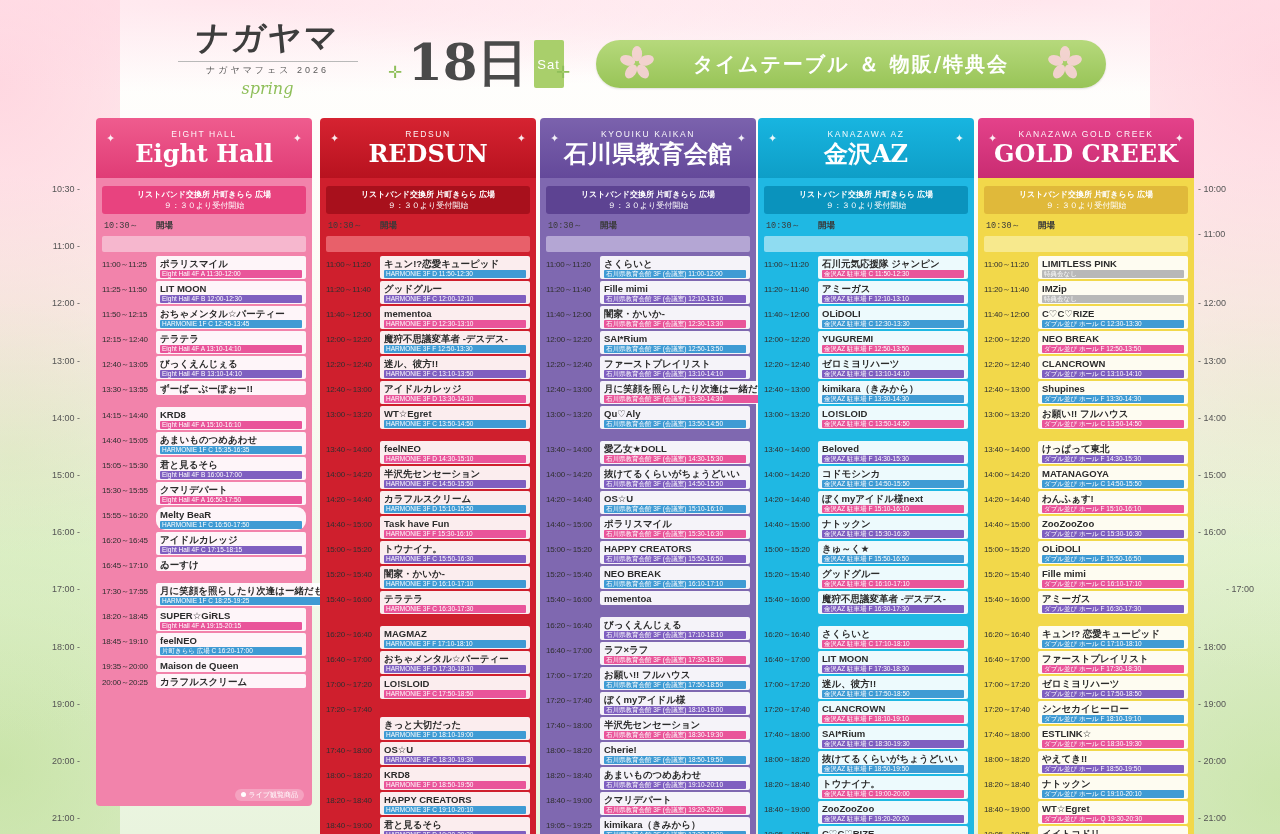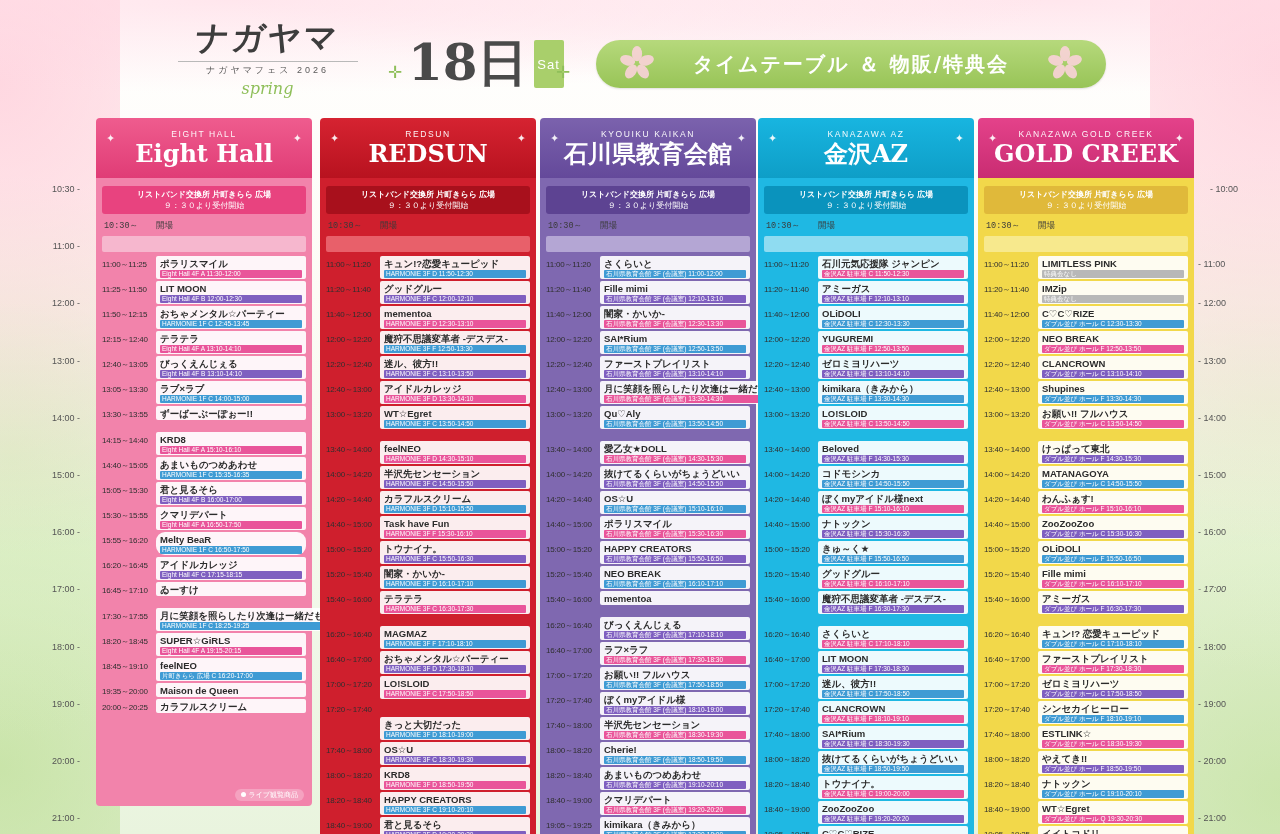--- a/index.html
+++ b/index.html
@@ -51,21 +51,21 @@
   .stage-head .en{font-size:8.5px;letter-spacing:1.6px;opacity:.95;}
   .stage-head .jp{font-family:"DejaVu Serif",serif;font-size:24px;font-weight:bold;line-height:28px;margin-top:1px;}
   .stage-head .deco{position:absolute;top:14px;font-size:11px;opacity:.9;}
   .stage-head .deco.l{left:10px;} .stage-head .deco.r{right:10px;}
   .stage-body{position:relative;border-radius:0 0 4px 4px;padding:6px 6px 22px;min-height:600px;}
   .wrist{border-radius:3px;color:#fff;font-size:8px;line-height:11px;text-align:center;padding:3px 2px;
     margin:2px 0 6px;position:relative;}
   .wrist .w1{font-weight:bold;}
   .open-row{display:flex;align-items:center;font-size:8.5px;margin:0 0 4px 2px;}
   .open-row .t{width:52px;color:#3a3a3a;font-family:Liberation Mono, monospace;}
-  .open-row .lbl{color:#3a3a3a;font-weight:normal;text-align:right;}
+  .open-row .lbl{color:#3a3a3a;font-weight:bold;text-align:right;}
   .open-bar{height:16px;border-radius:2px;margin-bottom:4px;}
   .slot{display:flex;align-items:flex-start;margin-bottom:2px;}
   .slot .time{width:54px;flex:0 0 54px;font-size:8px;color:#2f2f2f;padding-top:3px;letter-spacing:-.2px;}
   .act{flex:1;border-radius:2px;padding:2px 4px 1px;}
   .act .nm{font-size:9.5px;font-weight:bold;color:#2b2b2b;line-height:11px;white-space:nowrap;overflow:hidden;}
   .act .meta{font-size:6.5px;color:#fff;line-height:8px;margin-top:1px;border-radius:1px;padding:0 2px;
     white-space:nowrap;overflow:hidden;}
   .gapline{height:10px;}
   .foot-badge{position:absolute;right:8px;bottom:5px;font-size:7px;color:#fff;
     background:rgba(255,255,255,.25);border-radius:8px;padding:1px 6px;}
@@ -122,28 +122,28 @@
     <div class="rail" style="left: 40px; top: 412.8px;">14:00 -</div>
     <div class="rail" style="left: 40px; top: 470px;">15:00 -</div>
     <div class="rail" style="left: 40px; top: 527.2px;">16:00 -</div>
     <div class="rail" style="left: 40px; top: 584.4px;">17:00 -</div>
     <div class="rail" style="left: 40px; top: 641.6px;">18:00 -</div>
     <div class="rail" style="left: 40px; top: 698.8px;">19:00 -</div>
     <div class="rail" style="left: 40px; top: 756px;">20:00 -</div>
     <div class="rail" style="left: 40px; top: 813.2px;">21:00 -</div>
   </div>
 <div id="rails-right">
-    <div class="rail right" style="left: 1198px; top: 184px; margin-left: 12px;">- 10:00</div>
-    <div class="rail right" style="left: 1198px; top: 259px;">- 11:00</div>
+    <div class="rail right" style="left: 1198px; top: 184px;">- 10:00</div>
+    <div class="rail right" style="left: 1198px; top: 229px;">- 11:00</div>
     <div class="rail right" style="left: 1198px; top: 298.4px;">- 12:00</div>
     <div class="rail right" style="left: 1198px; top: 355.6px;">- 13:00</div>
     <div class="rail right" style="left: 1198px; top: 412.8px;">- 14:00</div>
     <div class="rail right" style="left: 1198px; top: 470px;">- 15:00</div>
     <div class="rail right" style="left: 1198px; top: 527.2px;">- 16:00</div>
-    <div class="rail right" style="left: 1198px; top: 584.4px; font-style: italic;">- 17:00</div>
+    <div class="rail right" style="left: 1226px; top: 584.4px;">- 17:00</div>
     <div class="rail right" style="left: 1198px; top: 641.6px;">- 18:00</div>
     <div class="rail right" style="left: 1198px; top: 698.8px;">- 19:00</div>
     <div class="rail right" style="left: 1198px; top: 756px;">- 20:00</div>
     <div class="rail right" style="left: 1198px; top: 813.2px;">- 21:00</div>
   </div>
 <div id="stages">
     <div class="stage" style="left: 96px;">
       <div class="stage-head" style="background: linear-gradient(rgb(239, 92, 142), rgb(224, 60, 118));">
         <div class="deco l">✦</div>
         <div class="deco r">✦</div>
@@ -189,27 +189,20 @@
           </div>
         </div>
         <div class="slot">
           <div class="time">12:40～13:05</div>
           <div class="act" style="background: rgba(255, 255, 255, 0.92);">
             <div class="nm">びっくえんじぇる</div>
             <div class="meta" style="background: rgb(127, 95, 192);">Eight Hall 4F B  13:10-14:10</div>
           </div>
         </div>
         <div class="slot">
-          <div class="time">13:05～13:30</div>
-          <div class="act" style="background: rgba(255, 255, 255, 0.92);">
-            <div class="nm">ラブ×ラブ</div>
-            <div class="meta" style="background: rgb(63, 155, 212);">HARMONIE 1F C  14:00-15:00</div>
-          </div>
-        </div>
-        <div class="slot">
           <div class="time">13:30～13:55</div>
           <div class="act" style="background: rgba(255, 255, 255, 0.92);">
             <div class="nm">ずーばーぶーぽぉー!!</div>
           </div>
         </div>
         <div class="gapline"></div>
         <div class="slot">
           <div class="time">14:15～14:40</div>
           <div class="act" style="background: rgba(255, 255, 255, 0.92);">
             <div class="nm">KRD8</div>

